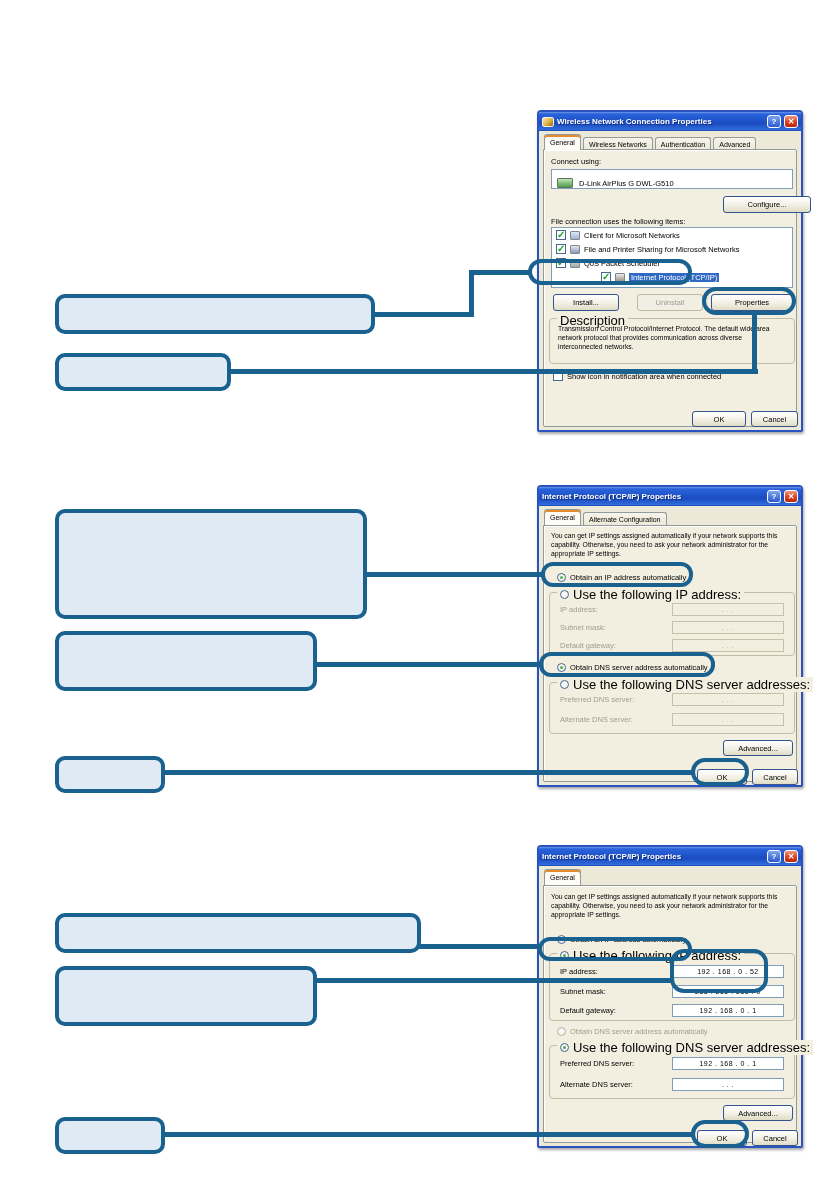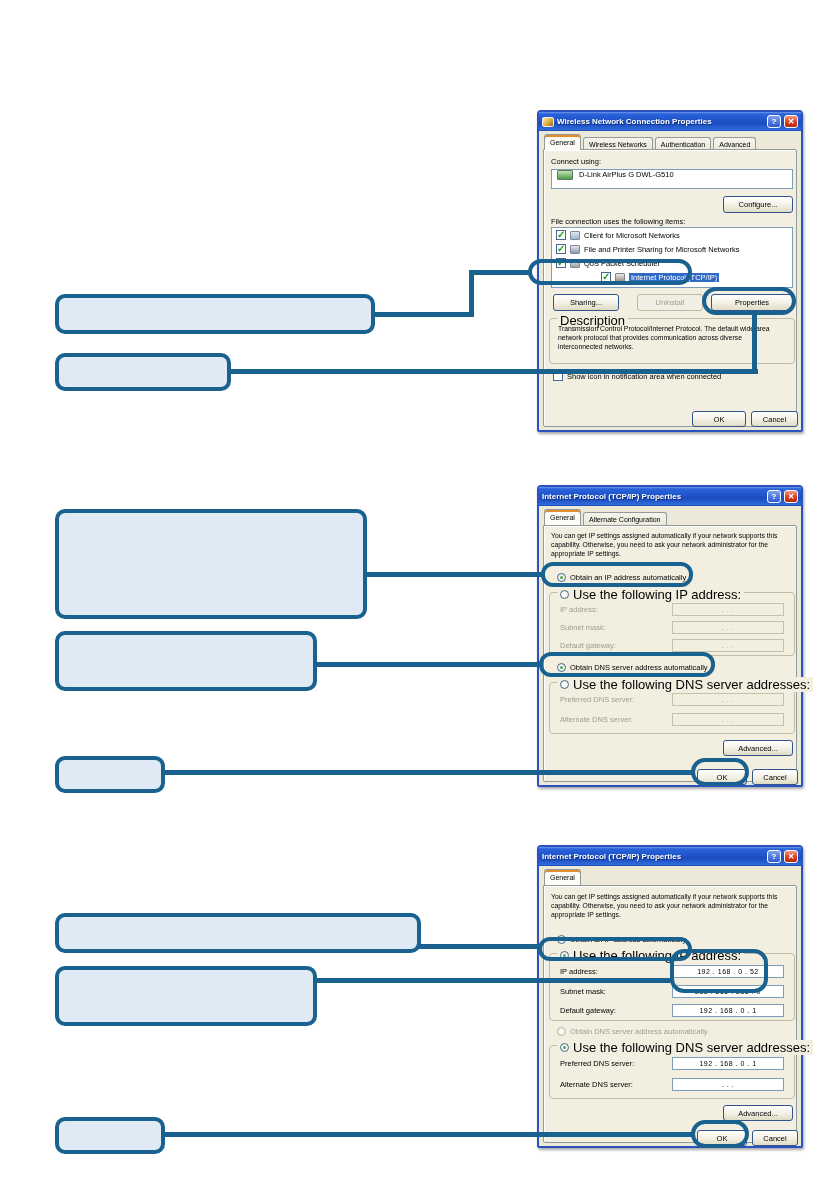--- a/index.html
+++ b/index.html
@@ -73,25 +73,25 @@
   </div>
   <div class="tabs" style="left:5px; top:22px;">
     <div class="tab active">General</div>
     <div class="tab">Wireless Networks</div>
     <div class="tab">Authentication</div>
     <div class="tab">Advanced</div>
   </div>
   <div class="panel" style="left:4px; top:37px; width:254px; height:278px;"></div>
 
   <div class="lbl" style="left:12px; top:45px;">Connect using:</div>
-  <div class="sunken" style="left:12px; top:57px; width:242px; height:20px; display:flex; align-items:flex-start; gap:6px; padding:0 5px;">
+  <div class="sunken" style="left:12px; top:57px; width:242px; height:20px; display:flex; align-items:flex-end; gap:6px; padding:0 5px;">
     <div class="nic"></div>
     <span style="font-size:7.5px;">D-Link AirPlus G DWL-G510</span>
   </div>
-  <div class="xbtn" style="left:184px; top:84px; width:70px; height:17px;">Configure...</div>
+  <div class="xbtn" style="left:184px; top:84px; width:88px; height:17px;">Configure...</div>
 
   <div class="lbl" style="left:12px; top:105px;">File connection uses the following items:</div>
   <div class="sunken" style="left:12px; top:115px; width:242px; height:61px;">
     <div class="row" style="left:4px; top:2px;">
       <div class="chk on"></div>
       <div class="iicon icon-pc"></div>
       <span>Client for Microsoft Networks</span>
     </div>
     <div class="row" style="left:4px; top:16px;">
       <div class="chk on"></div>
@@ -103,21 +103,21 @@
       <div class="iicon icon-qos"></div>
       <span>QoS Packet Scheduler</span>
     </div>
     <div class="row" style="left:4px; top:44px;padding-left:45px;">
       <div class="chk on"></div>
       <div class="iicon icon-tcp"></div>
       <span class="sel">Internet Protocol (TCP/IP)</span>
     </div>
   </div>
 
-  <div class="xbtn" style="left:14px; top:182px; width:66px; height:17px;">Sharing...</div>
+  <div class="xbtn" style="left:14px; top:182px; width:66px; height:17px;">Install...</div>
   <div class="xbtn dis" style="left:98px; top:182px; width:66px; height:17px;">Uninstall</div>
   <div class="xbtn" style="left:172px; top:182px; width:82px; height:17px;">Properties</div>
 
   <div class="grp" style="left:10px; top:206px; width:246px; height:46px;">
     <div class="glabel">Description</div>
     <div class="lbl small" style="left:8px; top:6px; width:230px;">Transmission Control Protocol/Internet Protocol. The default wide area network protocol that provides communication across diverse interconnected networks.</div>
   </div>
 
   <div class="row" style="left:14px; top:259px;">
     <div class="chk"></div>

